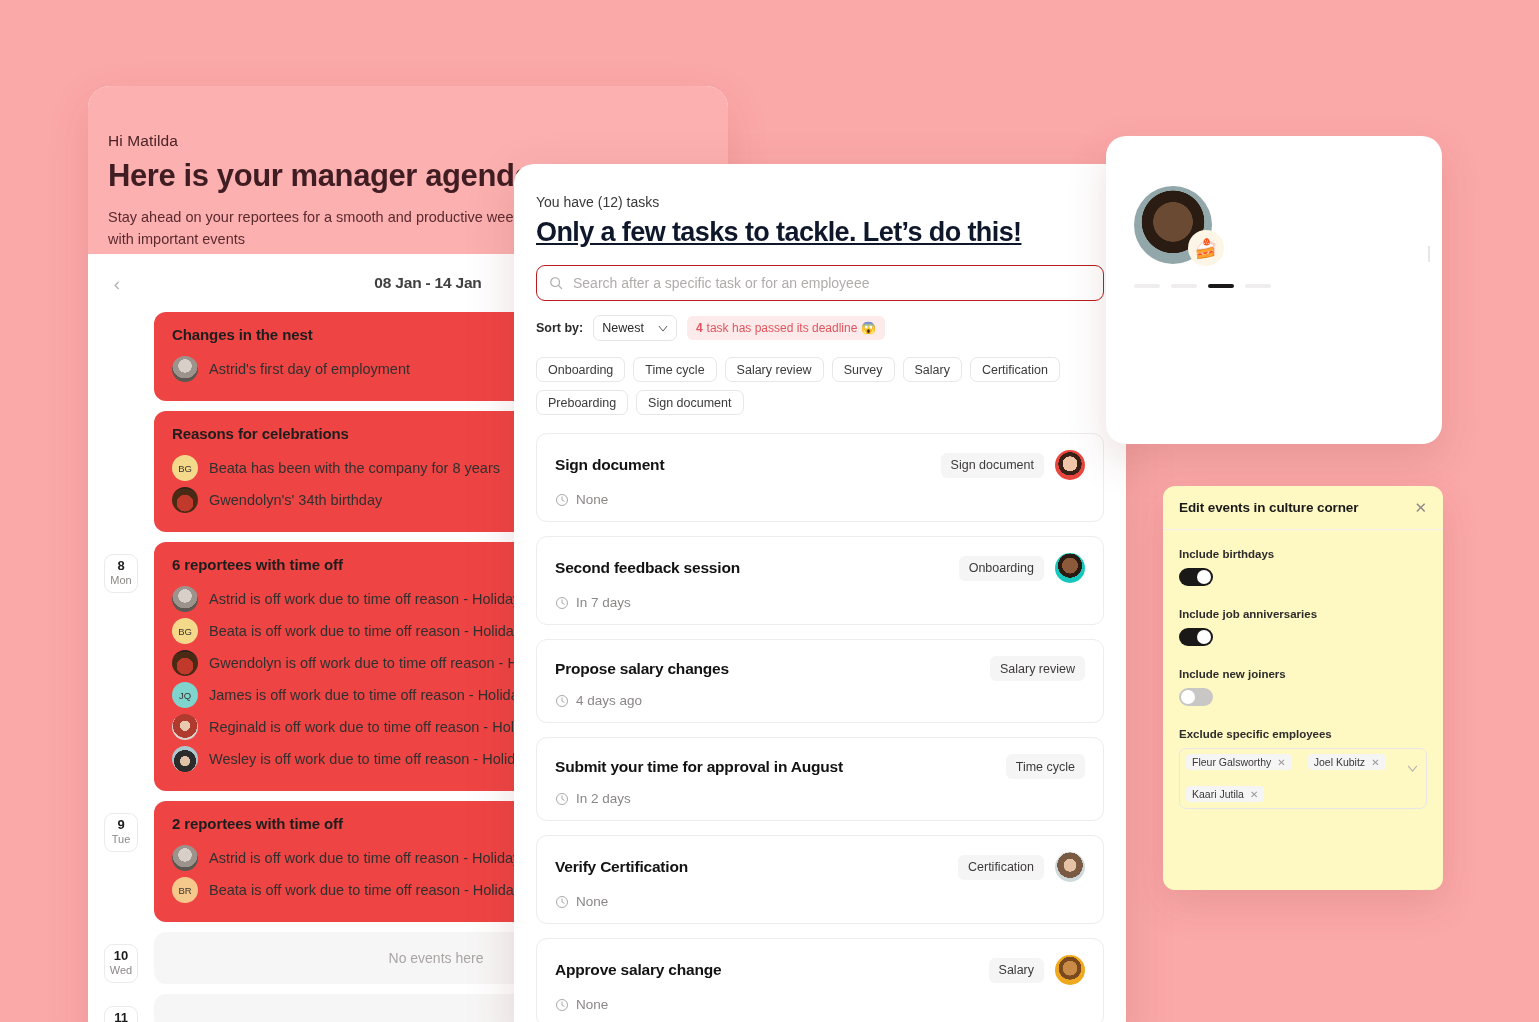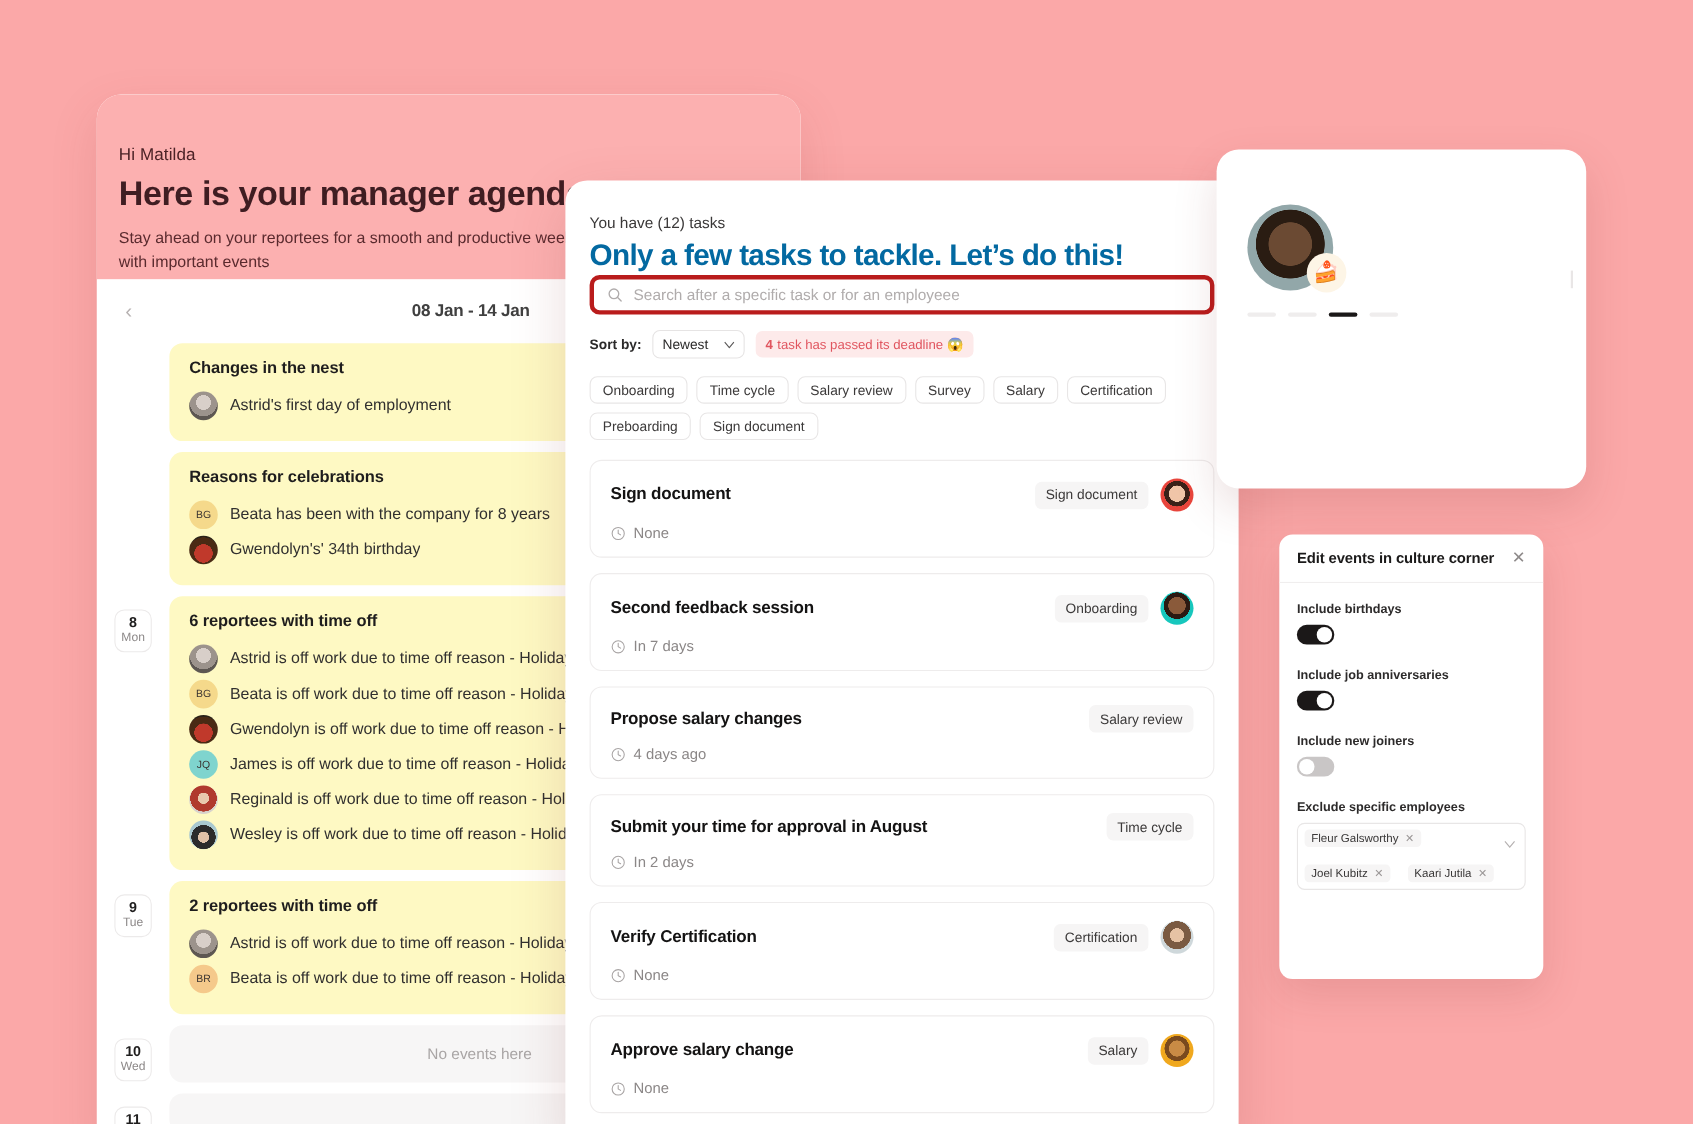--- a/index.html
+++ b/index.html
@@ -54,21 +54,21 @@
   .day-chip {
     width: 34px; border: 1px solid #eceaea; border-radius: 9px;
     text-align: center; padding: 4px 0 5px;
     background: #fff;
   }
   .day-chip .num { font-size: 13px; font-weight: 700; color: #1e1d1d; line-height: 1.15; }
   .day-chip .dow { font-size: 11px; color: #8c8888; line-height: 1.2; }
   .day-chip.empty { visibility: hidden; }
 
   .event-card {
-    flex: 1; background: #fef9c3; border-radius: 12px;
+    flex: 1; background: #ef4444; border-radius: 12px;
     padding: 14px 18px 16px; margin-right: 10px;
   }
   .event-card.blank {
     background: #f7f6f6; color: #a9a5a5; font-size: 14px;
     text-align: center; padding: 18px 0;
   }
   .event-card h4 {
     font-size: 15px; font-weight: 700; color: #1e1d1d;
     margin-bottom: 10px; letter-spacing: -0.1px;
   }
@@ -88,26 +88,26 @@
   .tasks-panel {
     position: absolute; left: 514px; top: 164px;
     width: 612px; height: 880px;
     background: #fff; border-radius: 20px;
     box-shadow: 0 18px 50px rgba(130,45,45,.17);
     overflow: hidden;
   }
   .tasks-head { padding: 30px 22px 0 22px; }
   .tasks-count { font-size: 14px; color: #3a3838; margin-bottom: 7px; }
   .tasks-title {
-    font-size: 27px; font-weight: 700; color: #0369a1;
-    letter-spacing: -0.6px; margin-bottom: 2px; white-space: nowrap;
+    font-size: 27px; font-weight: 700; color: #0f172a;
+    letter-spacing: -0.6px; margin-bottom: 17px; white-space: nowrap; text-decoration: underline;
   }
   .search-box {
     display: flex; align-items: center; gap: 10px;
-    height: 36px; border: 4px solid #b91c1c; border-radius: 9px;
+    height: 36px; border: 1px solid #b91c1c; border-radius: 9px;
     padding: 0 12px; margin-bottom: 14px;
   }
   .search-box .ph { font-size: 14px; color: #b0acac; }
   .sortrow { display: flex; align-items: center; gap: 10px; margin-bottom: 16px; }
   .sortrow .lbl { font-size: 12.5px; font-weight: 700; color: #2b2a2a; }
   .sort-select {
     display: flex; align-items: center; gap: 14px;
     border: 1px solid #e6e4e4; border-radius: 7px;
     height: 26px; padding: 0 8px; font-size: 12.5px; color: #2b2a2a;
   }
@@ -164,22 +164,22 @@
   }
   .upd-text { margin-top: 18px; font-size: 17px; color: #2a2828; line-height: 1.55; }
   .dots { display: flex; gap: 11px; margin-top: 20px; align-items: center; }
   .dot { width: 26px; height: 4px; border-radius: 3px; background: #efeded; }
   .dot.active { background: #1a1818; }
   .upd-scroll { position: absolute; right: 12px; top: 110px; width: 2px; height: 16px; background: #e9e6e6; }
 
   
   .culture-panel {
     position: absolute; left: 1163px; top: 486px;
-    width: 240px; height: 404px;
-    background: #ffffff; border-radius: 12px;
+    width: 280px; height: 404px;
+    background: #fef9c3; border-radius: 12px;
     box-shadow: 0 14px 38px rgba(130,45,45,.14);
     overflow: hidden;
   }
   .culture-head {
     display: flex; align-items: center; justify-content: space-between;
     padding: 14px 16px; border-bottom: 1px solid #f0eeee;
   }
   .culture-head h3 { font-size: 13.5px; font-weight: 700; color: #1b1a1a; letter-spacing: -0.1px; }
   .x-ico { color: #8e8a8a; font-size: 15px; line-height: 1; }
   .culture-body { padding: 18px 16px; }

